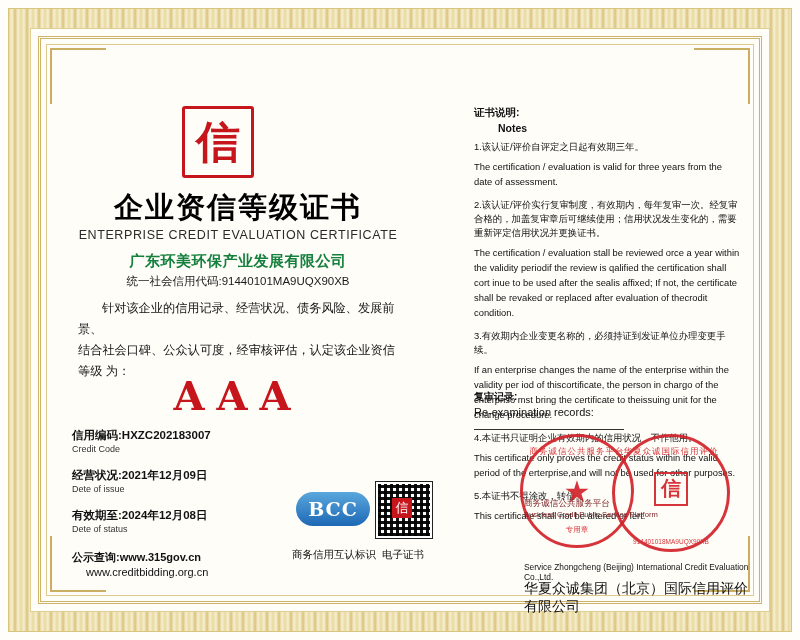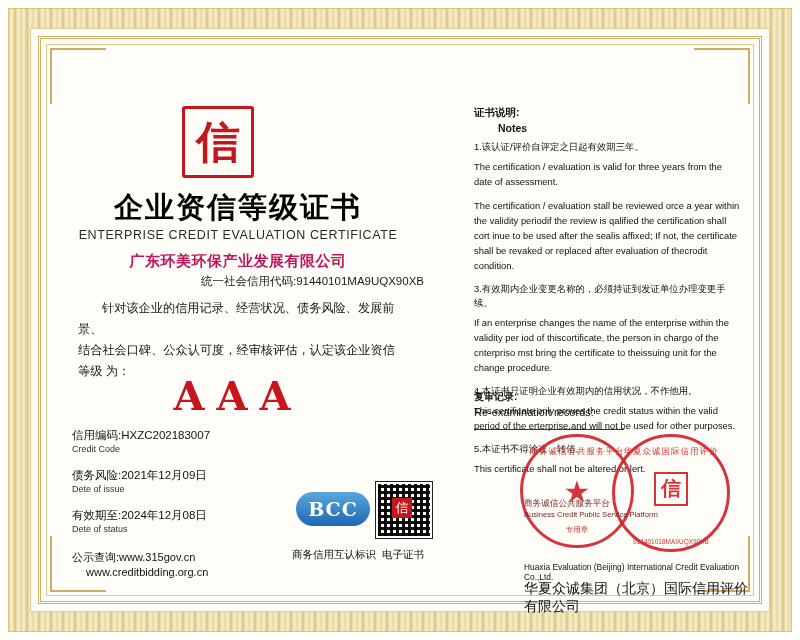--- a/index.html
+++ b/index.html
@@ -118,30 +118,29 @@
     letter-spacing: 0.6px;
     color: #2a2a2a;
   }
   .company {
     position: absolute;
     left: 0; top: 202px;
     width: 372px;
     font-family: "DejaVu Serif", serif;
     font-weight: bold;
     font-size: 15px;
-    color: #be185d;
+    color: #15803d;
     letter-spacing: 0.5px;
   }
   .usci {
     position: absolute;
     left: 0; top: 224px;
     width: 372px;
     font-size: 11.5px;
     color: #1b1b1b;
-    text-align: right;
   }
 
   .statement {
     position: absolute;
     left: 26px; top: 248px;
     width: 320px;
     font-size: 12.2px;
     line-height: 21px;
     color: #141414;
     text-align: left;
@@ -158,21 +157,21 @@
     font-size: 40px;
     letter-spacing: 12px;
   }
 
   .field {
     position: absolute;
     left: 20px;
     text-align: left;
     color: #111;
   }
-  .field .line-cn { font-size: 11.5px; line-height: 15px; }
+  .field .line-cn { font-size: 11.5px; line-height: 15px; font-weight: bold; }
   .field .line-en { font-size: 9px; color: #333; line-height: 12px; }
 
   .f-code   { top: 378px; }
   .f-issue  { top: 418px; }
   .f-expiry { top: 458px; }
   .f-query  { top: 500px; }
   .f-query .line-cn { font-size: 11px; }
   .f-query .line-en2 { font-size: 11px; line-height: 15px; padding-left: 14px; }
 
   
@@ -376,21 +375,21 @@
       </div>
 
       <div class="grade">AAA</div>
 
       <div class="field f-code">
         <div class="line-cn">信用编码:HXZC202183007</div>
         <div class="line-en">Credit Code</div>
       </div>
 
       <div class="field f-issue">
-        <div class="line-cn">债务风险:2021年12月09日</div>
+        <div class="line-cn">经营状况:2021年12月09日</div>
         <div class="line-en">Dete of issue</div>
       </div>
 
       <div class="field f-expiry">
         <div class="line-cn">有效期至:2024年12月08日</div>
         <div class="line-en">Dete of status</div>
       </div>
 
       <div class="field f-query">
         <div class="line-cn">公示查询:www.315gov.cn</div>
@@ -407,20 +406,21 @@
 
     <div class="right-col">
 
       <div class="notes-head-cn">证书说明:</div>
       <div class="notes-head-en">Notes</div>
 
       <div class="notes-body">
         <div class="note-cn">1.该认证/评价自评定之日起有效期三年。</div>
         <div class="note-en">The certification / evaluation is valid for three years from the date of assessment.</div>
 
+        <div class="note-cn">2.该认证/评价实行复审制度，有效期内，每年复审一次。经复审合格的，加盖复审章后可继续使用；信用状况发生变化的，需要重新评定信用状况并更换证书。</div>
         <div class="note-en">The certification / evaluation stall be reviewed orce a year within the validity periodif the review is qalified the certification shall cort inue to be used after the sealis affixed; If not, the certificate shall be revaked or replaced after evaluation of thecrodit condition.</div>
 
         <div class="note-cn">3.有效期内企业变更名称的，必须持证到发证单位办理变更手续。</div>
         <div class="note-en">If an enterprise changes the name of the enterprise within the validity per iod of thiscortificate, the person in chargo of the cnterpriso mst bring the certificate to theissuing unit for the change procedure.</div>
 
         <div class="note-cn">4.本证书只证明企业有效期内的信用状况，不作他用。</div>
         <div class="note-en">This certificate only proves the credit status within the valid period of the erterprise,and will not be used for other purposes.</div>
 
         <div class="note-cn">5.本证书不得涂改，转借。</div>
         <div class="note-en">This certificate shall not be altered or lert.</div>
@@ -440,16 +440,16 @@
 
     <div class="seal" id="seal-hxzc">
       <div class="seal-top">华夏众诚国际信用评价</div>
       <div class="seal-square">信</div>
       <div class="seal-code">914401018MA9UQX90XB</div>
     </div>
 
     <div class="seal-label sl1">商务诚信公共服务平台</div>
     <div class="seal-label sl2">Business Credit Public Service Platform</div>
     <div class="seal-label sl3">华夏众诚集团（北京）国际信用评价有限公司</div>
-    <div class="seal-label sl4">Huaxia Evaluation (Beijing) International Credit Evaluation Co.,Ltd.</div>
+    <div class="seal-label sl4">Service Zhongcheng (Beijing) International Credit Evaluation Co.,Ltd.</div>
 
   </div>
 </div>
 
 </body></html>

